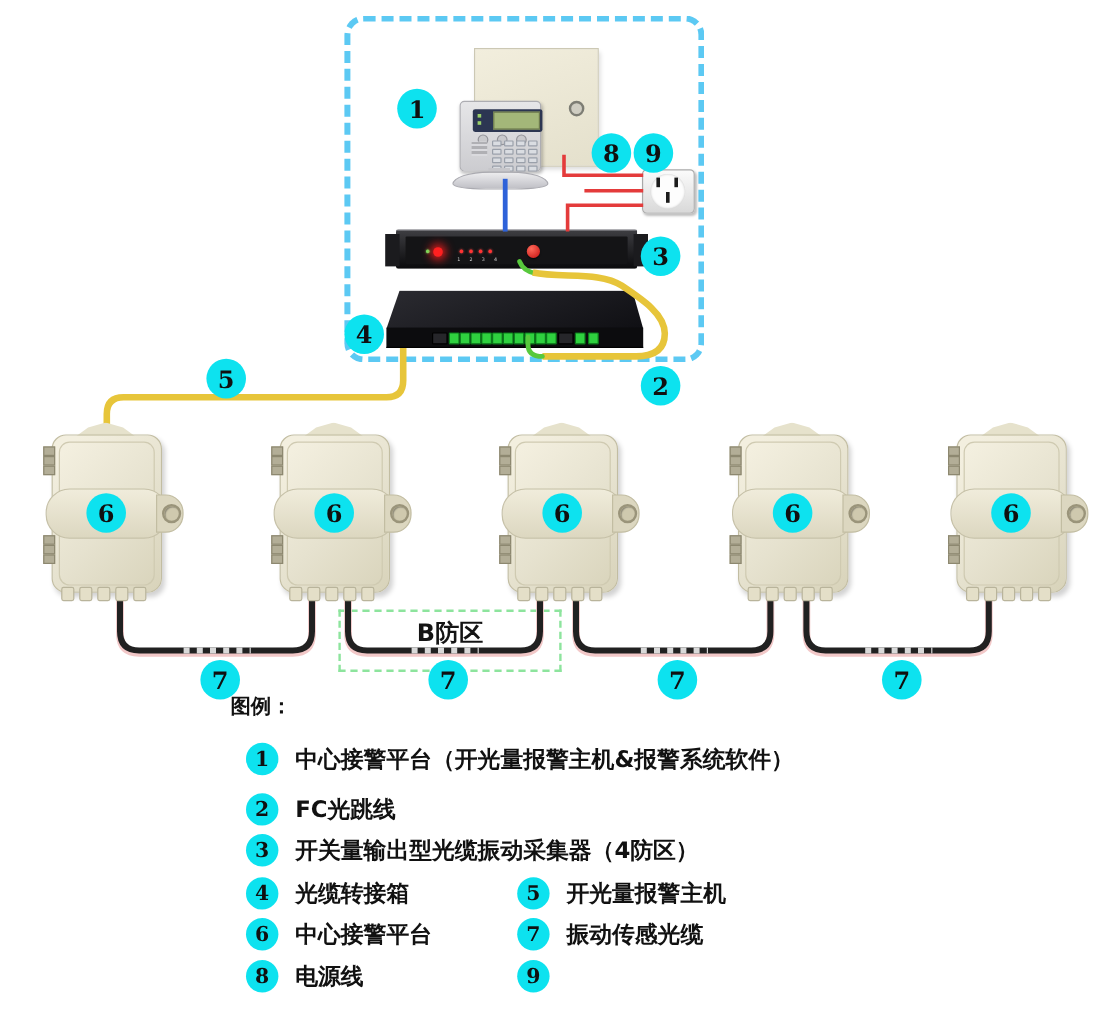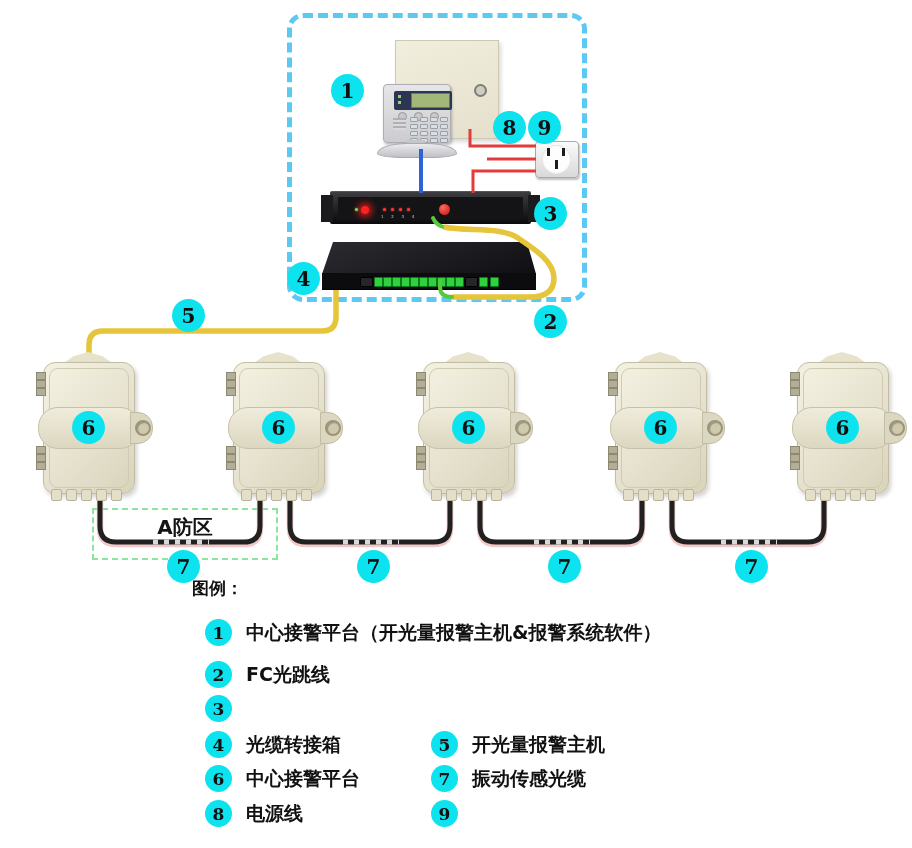--- a/index.html
+++ b/index.html
@@ -181,22 +181,22 @@
       <i style="left:106px"></i>
       <i style="left:115px"></i>
       <i style="left:124px"></i>
       <i style="left:133px"></i>
       <i class="mod" style="left:143px"></i>
       <i style="left:157px"></i>
       <i style="left:168px"></i>
     </div>
   </div>
 
-  <div class="abs zone" style="left:92px">
-    <span class="zone-label">A防区</span>
+  <div class="abs zone" style="left:282px">
+    <span class="zone-label">B防区</span>
     </div>
 
   <svg class="abs cables" width="912" height="848" viewBox="0 0 912 848">
 
     <path d="M 421 149 L 421 193" stroke="var(--cable-blue)" stroke-width="4" fill="none"></path>
 
     <path d="M 470 129 L 470 146 L 536 146" stroke="var(--cable-red)" stroke-width="3" fill="none"></path>
     <path d="M 487 159 L 536 159" stroke="var(--cable-red)" stroke-width="3" fill="none"></path>
     <path d="M 536 171 L 473 171 L 473 193" stroke="var(--cable-red)" stroke-width="3" fill="none"></path>
 
@@ -351,20 +351,21 @@
   <div class="abs legend-item" style="left:205px;top:619px">
     <span class="marker sm">1</span>
     <span class="legend-text">中心接警平台（开光量报警主机&amp;报警系统软件）</span>
   </div>
   <div class="abs legend-item" style="left:205px;top:661px">
     <span class="marker sm">2</span>
     <span class="legend-text">FC光跳线</span>
   </div>
   <div class="abs legend-item" style="left:205px;top:695px">
     <span class="marker sm">3</span>
+    <span class="legend-text">开关量输出型光缆振动采集器（4防区）</span>
   </div>
   <div class="abs legend-item" style="left:205px;top:731px">
     <span class="marker sm">4</span>
     <span class="legend-text">光缆转接箱</span>
   </div>
   <div class="abs legend-item" style="left:431px;top:731px">
     <span class="marker sm">5</span>
     <span class="legend-text">开光量报警主机</span>
   </div>
   <div class="abs legend-item" style="left:205px;top:765px">

